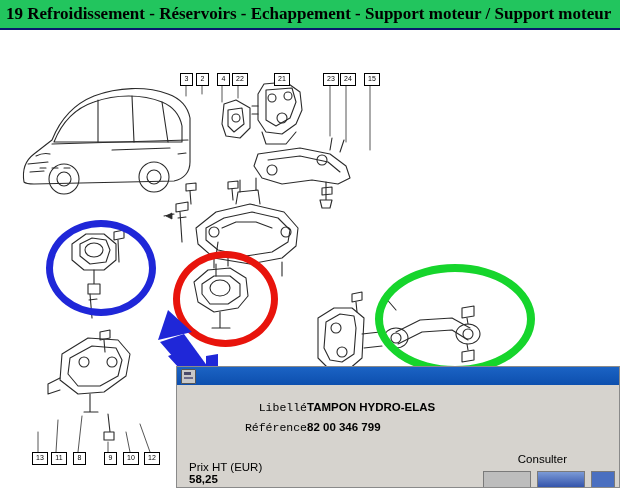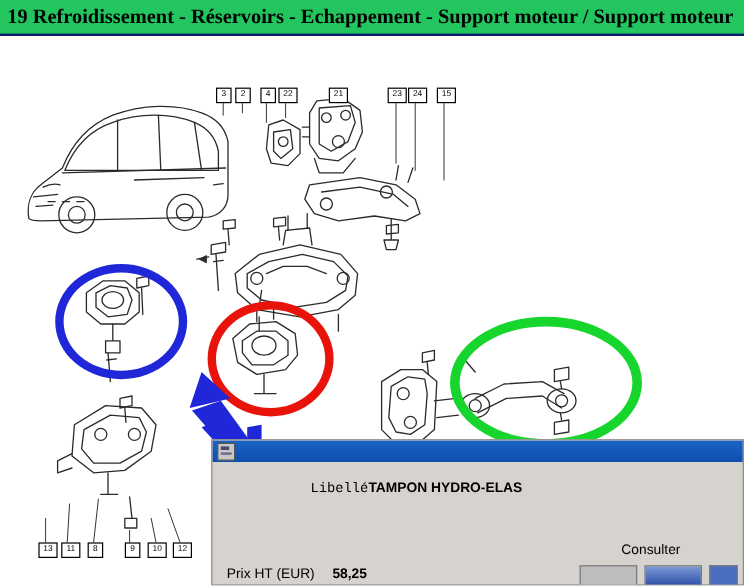--- a/index.html
+++ b/index.html
@@ -82,21 +82,21 @@
     width:118px;font-size:11.5px;color:#000;
     font-family:Liberation Mono, monospace;
     text-align:right;
   }
   .field-value{
     font-size:11.5px;color:#000;font-weight:bold;
     font-family:"Liberation Sans", sans-serif;
     margin-top:10px;
   }
   .price-row{
-    position:absolute;left:12px;bottom:4px;display:flex;align-items:baseline;
+    position:absolute;left:12px;bottom:4px;display:flex;align-items:baseline;flex-direction:column;
   }
   .price-label{width:88px;font-size:11.5px;color:#000;}
   .price-value{font-size:11.5px;color:#000;font-weight:bold;}
   .consulter{
     position:absolute;right:52px;bottom:24px;
     font-size:11.5px;color:#000;
     font-family:"Liberation Sans", sans-serif;
     text-align:center;
   }
   .btn-strip{
@@ -294,20 +294,24 @@
     <div class="dialog-title">
       <span class="ico"></span>
     </div>
     <div class="dialog-body">
 
       <div class="field-row">
         <span class="field-label">Libellé</span>
         <span class="field-value">TAMPON HYDRO-ELAS</span>
       </div>
 
+      <div class="field-row">
+        <span class="field-label">Référence</span>
+        <span class="field-value">82 00 346 799</span>
+      </div>
 
       <div class="consulter">Consulter</div>
 
       <div class="price-row">
         <span class="price-label">Prix HT (EUR)</span>
         <span class="price-value">58,25</span>
       </div>
 
       <div class="btn-strip">
         <div class="btn-grey"></div>

